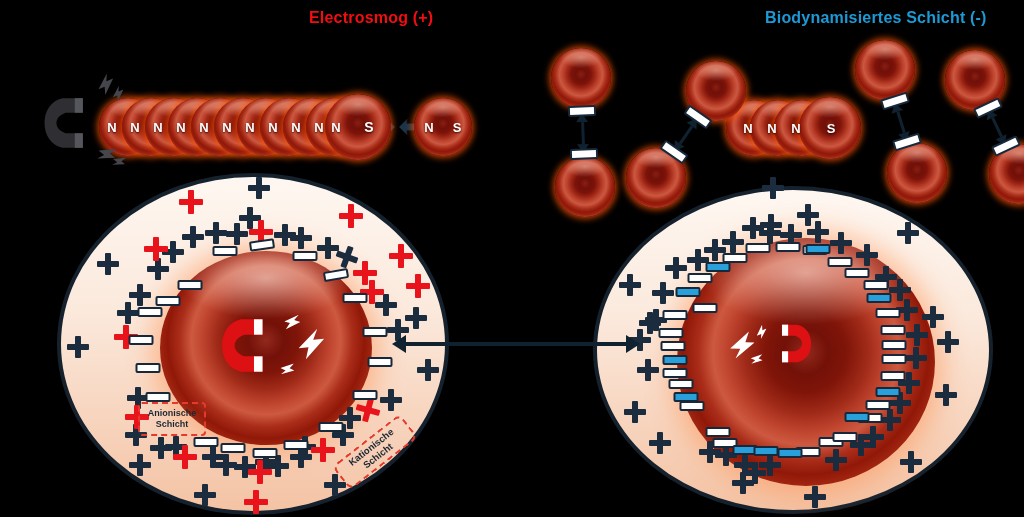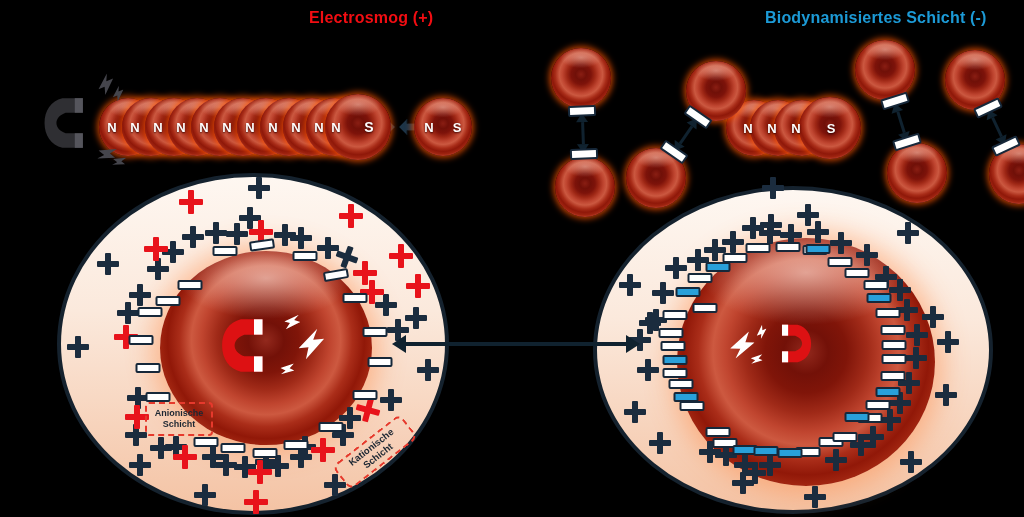--- a/index.html
+++ b/index.html
@@ -60,21 +60,21 @@
      border-style:solid;border-width:9px 14px 9px 0;border-color:transparent #10222f transparent transparent;}
   .darrow.big::after{content:'';position:absolute;right:-13px;top:-7px;width:0;height:0;
      border-style:solid;border-width:9px 0 9px 14px;border-color:transparent transparent transparent #10222f;}
 
   .magnet{position:absolute;z-index:3;}
   .bolt{position:absolute;z-index:4;}
 
   .dashed-label{position:absolute;border:2px dashed #e6392c;border-radius:4px;z-index:6;
      display:flex;align-items:center;justify-content:center;text-align:center;
      color:#1c2733;font-weight:bold;box-sizing:border-box;background:rgba(255,255,255,0.02);}
-  #label-anionic{left:117px;top:402px;width:68px;height:34px;font-size:9px;line-height:1.2;}
+  #label-anionic{left:110px;top:402px;width:68px;height:34px;font-size:9px;line-height:1.2;}
   #label-cationic{left:304px;top:437px;width:86px;height:30px;font-size:9.5px;line-height:1.15;
      transform:rotate(-38deg);border-radius:7px;}
 </style>
 </head>
 <body>
 
 <div id="canvas">
 
   <div class="hdr-label hdr-left">Electrosmog (+)</div>
   <div class="hdr-label hdr-right">Biodynamisiertes Schicht (-)</div>

